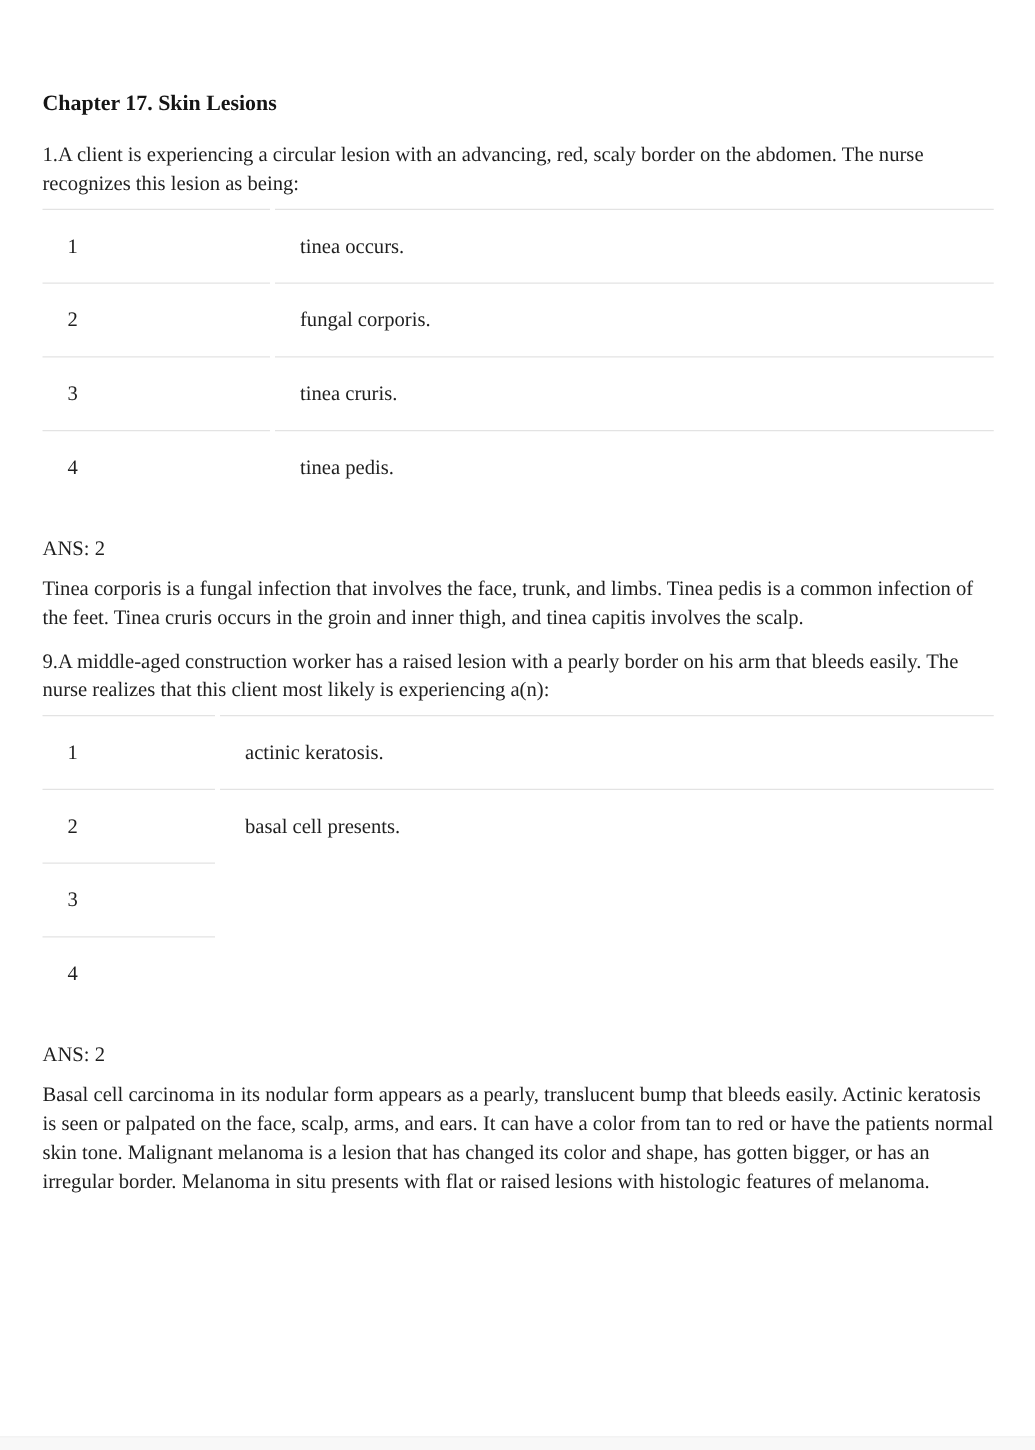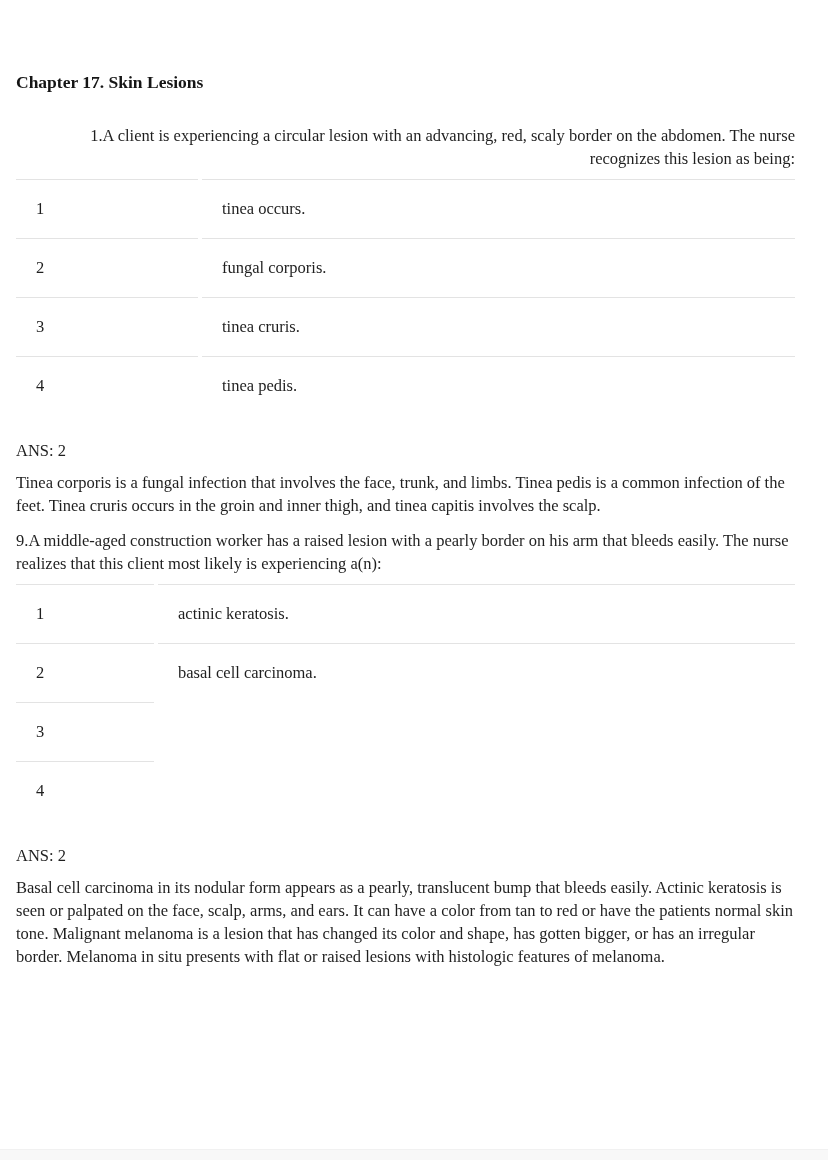--- a/index.html
+++ b/index.html
@@ -9,40 +9,39 @@
   }
   body {
     width: 828px;
     height: 1160px;
     position: relative;
     overflow: hidden;
     font-family: "Liberation Serif", "DejaVu Serif", serif;
     color: var(--text, #1f1f1f);
   }
   .page {
-    padding: 72px 33px 0 16px;
+    padding: 72px 33px 0 34px;
   }
   .doc-title {
     font-size: 17.5px;
     line-height: 20px;
     font-weight: bold;
     margin: 0;
     color: var(--title_text, #151515);
   }
   p {
     font-size: 16.5px;
     line-height: 23px;
     margin: 0;
   }
   .question {
     margin: 12px 0 9px;
   }
   .question.first {
-    margin-top: 32px;
-    text-align: right;
+    margin-top: 20px;
   }
   .ans {
     margin: 24px 0 9px;
   }
   .rationale {
     margin: 0;
   }
   .options {
     margin: 0;
   }
@@ -110,21 +109,21 @@
 
   <p class="question">9.A middle-aged construction worker has a raised lesion with a pearly border on his arm that bleeds easily. The nurse realizes that this client most likely is experiencing a(n):</p>
 
   <div class="options t2">
     <div class="opt-row">
       <div class="opt-cell opt-num">1</div>
       <div class="opt-cell opt-label">actinic keratosis.</div>
     </div>
     <div class="opt-row">
       <div class="opt-cell opt-num">2</div>
-      <div class="opt-cell opt-label">basal cell carcinoma.</div>
+      <div class="opt-cell opt-label">basal cell presents.</div>
     </div>
     <div class="opt-row">
       <div class="opt-cell opt-num">3</div>
     </div>
     <div class="opt-row">
       <div class="opt-cell opt-num">4</div>
     </div>
   </div>
 
   <p class="ans">ANS: 2</p>

